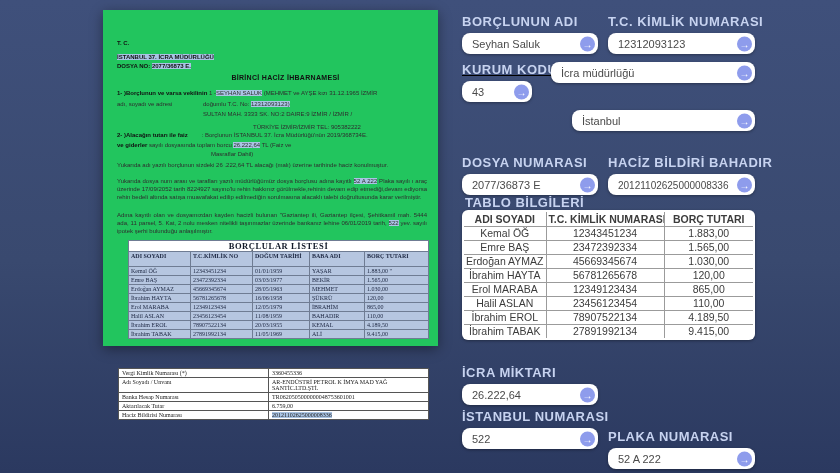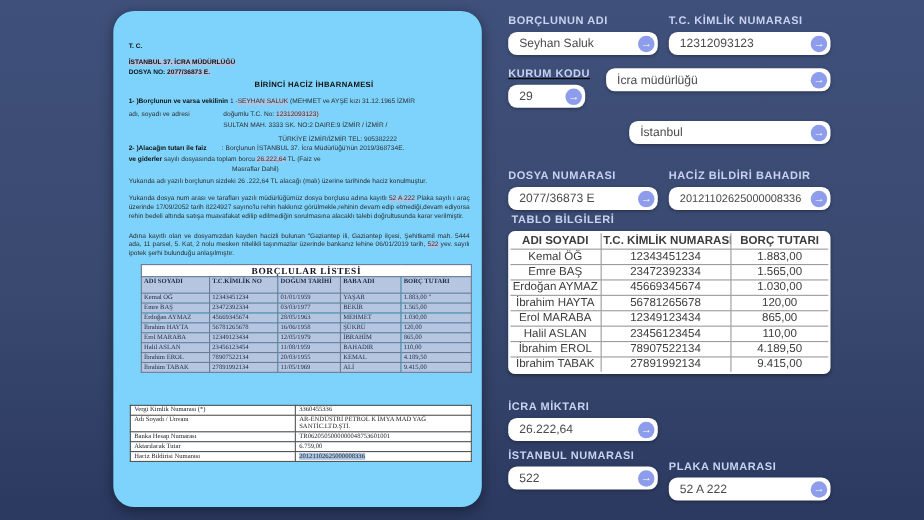--- a/index.html
+++ b/index.html
@@ -2,22 +2,22 @@
 <html><head>
 <meta charset="utf-8">
 <style>
   * { margin:0; padding:0; box-sizing:border-box; }
   html,body { width:840px; height:473px; overflow:hidden; }
   body { font-family:"Liberation Sans", sans-serif;
          background:linear-gradient(180deg,#3f507b 0%,#39496f 55%,#2b3960 100%); }
   .stage { position:relative; width:840px; height:473px; }
 
   
-  .doc-page { position:absolute; left:103px; top:10px; width:335px; height:451px;
-              background:#7dd3fc; box-shadow:0 3px 12px rgba(0,0,0,.4);border-radius:19px; }
+  .doc-page { position:absolute; left:103px; top:10px; width:335px; height:336px;
+              background:#22c55e; box-shadow:0 3px 12px rgba(0,0,0,.4); }
   .dline { position:absolute; font-size:6px; color:#2e2e2e; white-space:nowrap; }
   .dbold { font-weight:bold; color:#111; }
   .hl { background:#a9c4e4; }
   .dpara { position:absolute; font-size:6px; line-height:8px; color:#2e2e2e;
            text-align:justify; white-space:normal; }
   .doc-title { position:absolute; left:40px; right:10px; text-align:center;
                font-weight:bold; font-size:7px; color:#111; letter-spacing:.3px; }
 
   table.doc-table { position:absolute; left:25px; top:230px; width:300px;
                     border-collapse:collapse; table-layout:fixed;
@@ -32,21 +32,21 @@
 
   table.bank-table { position:absolute; left:15px; top:358px; width:310px;
                      border-collapse:collapse; table-layout:fixed;
                      font-family:"Liberation Serif", serif; color:#222; }
   table.bank-table td { border:1px solid #555; font-size:6px; padding:1px 3px;
                         height:9px; background:#fff; vertical-align:top; }
   table.bank-table td.bv { white-space:normal; }
 
   
   .field { position:absolute; }
-  .flabel { font-size:10px; font-weight:bold; letter-spacing:.5px; color:#c7d3f0;
+  .flabel { font-size:13px; font-weight:bold; letter-spacing:.5px; color:#c7d3f0;
             margin-bottom:4px; white-space:nowrap; }
   .flabel.center { text-align:center; }
   .fbox { position:relative; background:#fff; border-radius:8px; height:21px;
           box-shadow:0 1px 3px rgba(0,0,0,.35); }
   .fval { position:absolute; left:10px; top:50%; transform:translateY(-50%);
           font-size:11px; color:#4a4a4a; white-space:nowrap; }
   .arrow { position:absolute; right:3px; top:50%; transform:translateY(-50%);
            width:15px; height:15px; border-radius:50%; background:#8e9cec;
            color:#fff; font-size:10px; line-height:15px; text-align:center;
            font-weight:bold; cursor:pointer; }
@@ -213,21 +213,21 @@
     <div class="flabel">T.C. KİMLİK NUMARASI</div>
     <div class="fbox">
       <span class="fval">12312093123</span>
       <span class="arrow">→</span>
     </div>
   </div>
 
   <div class="field" style="left:462px; top:62px; width:70px;text-decoration:underline;">
     <div class="flabel">KURUM KODU</div>
     <div class="fbox">
-      <span class="fval">29</span>
+      <span class="fval">43</span>
       <span class="arrow">→</span>
     </div>
   </div>
 
   <div class="field" style="left:551px; top:62px; width:204px;">
     <div class="fbox">
       <span class="fval">İcra müdürlüğü</span>
       <span class="arrow">→</span>
     </div>
   </div>
@@ -324,21 +324,21 @@
   </div>
 
   <div class="field" style="left:462px; top:409px; width:136px;">
     <div class="flabel">İSTANBUL NUMARASI</div>
     <div class="fbox">
       <span class="fval">522</span>
       <span class="arrow">→</span>
     </div>
   </div>
 
-  <div class="field" style="left:608px; top:419px; width:147px;">
+  <div class="field" style="left:608px; top:429px; width:147px;">
     <div class="flabel">PLAKA NUMARASI</div>
     <div class="fbox">
       <span class="fval">52 A 222</span>
       <span class="arrow">→</span>
     </div>
   </div>
 
 </div>
 
 </body></html>

